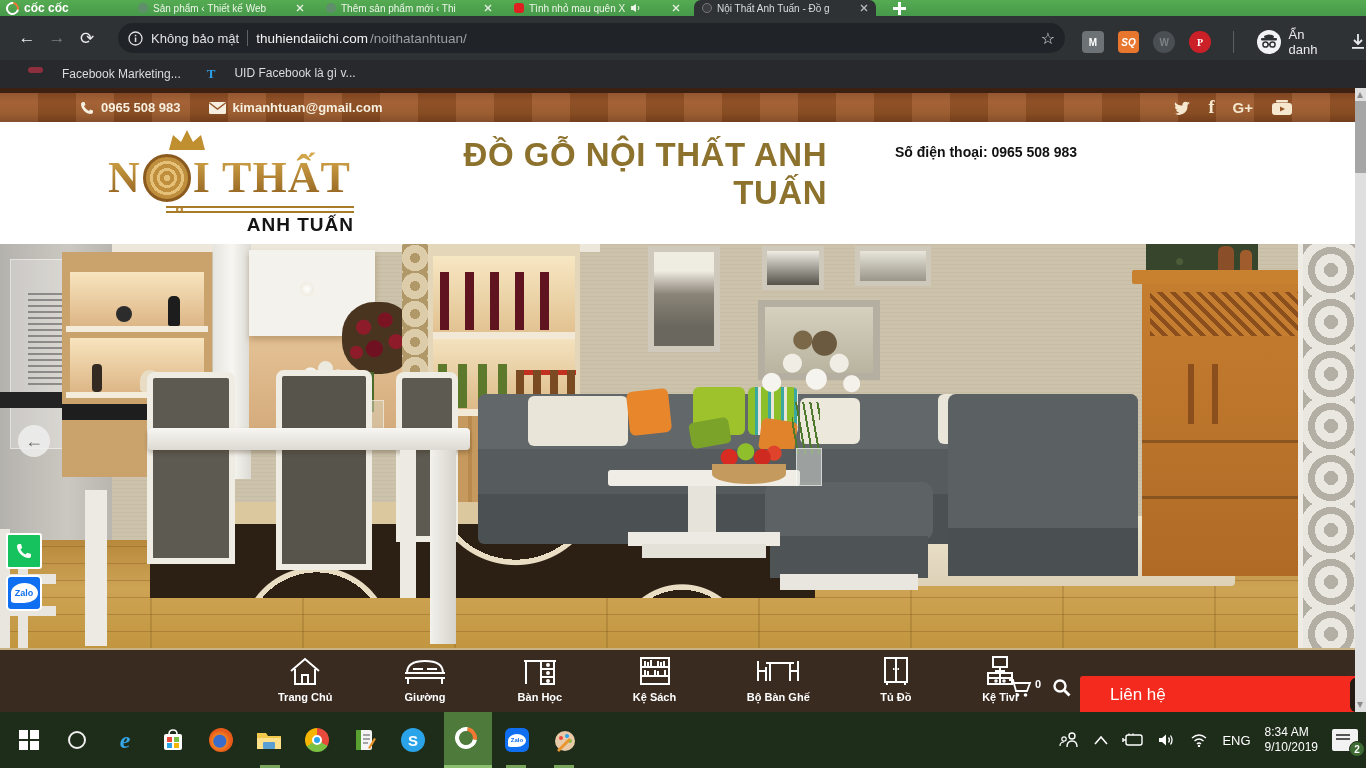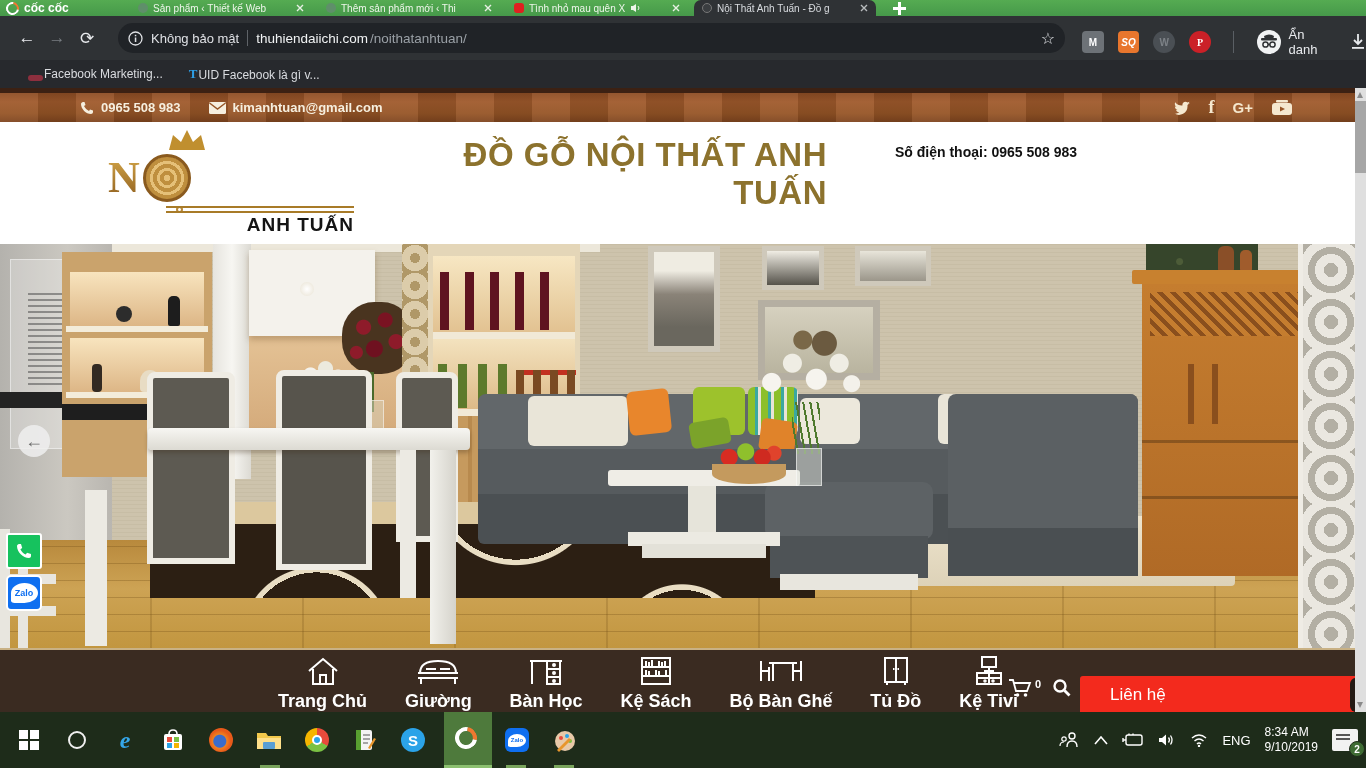--- a/index.html
+++ b/index.html
@@ -37,21 +37,21 @@
   .host { color:#f1f3f4; font-size:13.5px; }
   .path { color:#9aa0a6; font-size:13.5px; }
   .star { margin-left:auto; color:#dfe1e5; font-size:16px; }
   .ext { width:22px; height:22px; border-radius:4px; display:flex; align-items:center;
     justify-content:center; font-size:10px; font-weight:bold; color:#fff; }
   .tool-sep { width:1px; height:22px; background:#5a5f64; margin:0 8px; }
   .profile { display:flex; align-items:center; gap:7px; color:#e8eaed; font-size:13px; }
 
   .bookmarks { left:0; top:60px; width:1366px; height:28px; background:#27292d;
     display:flex; align-items:center; gap:26px; padding-left:28px; }
-  .bm { display:flex; align-items:flex-end; gap:1px; color:#dadce0; font-size:12px; }
+  .bm { display:flex; align-items:flex-start; gap:19px; color:#dadce0; font-size:12px; }
   .bm-ico1 { width:15px; height:6px; border-radius:3px; background:#8d2f3e; }
   .bm-ico2 { color:#2e9fe6; font:bold 13px "Liberation Serif",serif; }
 
   
   .page { left:0; top:88px; width:1355px; height:624px; background:#fff; overflow:hidden; }
 
   .site-topbar { left:0; top:0; width:1355px; height:34px;
     background:linear-gradient(#8d4d24,#a05a2c 30%,#965526 70%,#7f451f),
                repeating-linear-gradient(90deg, rgba(255,255,255,.05) 0 38px, rgba(0,0,0,.10) 38px 76px);
     background-blend-mode:overlay; border-top:5px solid #3c2113;
@@ -82,21 +82,21 @@
   
   .hero { left:0; top:156px; width:1355px; height:404px; overflow:hidden;
     background:repeating-linear-gradient(0deg,#cdc3ac 0 3px,#c7bda5 3px 4px); }
 
   
   .site-nav { left:0; top:560px; width:1355px; height:64px; background:#3a2b21;
     border-top:2px solid #c9b184; }
   .nav-items { position:absolute; left:278px; top:5px; width:740px; display:flex;
     justify-content:space-between; }
   .nav-item { display:flex; flex-direction:column; align-items:center; gap:4px;
-    color:#fff; font-size:18px; font-weight:bold; }
+    color:#fff; font-size:11px; font-weight:bold; }
   .nav-item svg { stroke:#fff; fill:none; stroke-width:2; }
   .cart { left:1008px; top:28px; display:flex; color:#fff; }
   .cart sup { font-size:11px; font-weight:bold; margin-left:3px; }
   .searchbtn { left:1052px; top:28px; }
   .lienhe { left:1080px; top:26px; width:306px; height:38px; background:#f32a1d;
     border-radius:3px; display:flex; align-items:center; color:#fff; font-size:17px;
     padding-left:30px; }
   .linkbox { position:absolute; right:2px; top:2px; width:34px; height:34px;
     background:#241a14; border-radius:6px; display:flex; align-items:center;
     justify-content:center; }
@@ -265,20 +265,21 @@
   </div>
 
   <div class="abs site-header">
     <div class="abs logo">
       <svg class="abs" style="left:58px;top:-2px" width="42" height="24">
           <path d="M3 22 L7 7 L15 14 L21 2 L27 14 L35 7 L39 22 Z" fill="#c08f2f"></path>
         </svg>
       <div class="logo-row">
         <span>N</span>
           <span class="log"></span>
+          <span>I THẤT</span>
       </div>
       <div class="log-dot"></div>
       <div class="logo-rule" style="top:76px"></div>
       <div class="logo-rule" style="top:81px"></div>
       <div class="logo-sub">ANH TUẤN</div>
     </div>
     <div class="abs site-title">
       <h1>ĐỒ GỖ NỘI THẤT ANH TUẤN</h1>
     </div>
     <div class="abs contact">

